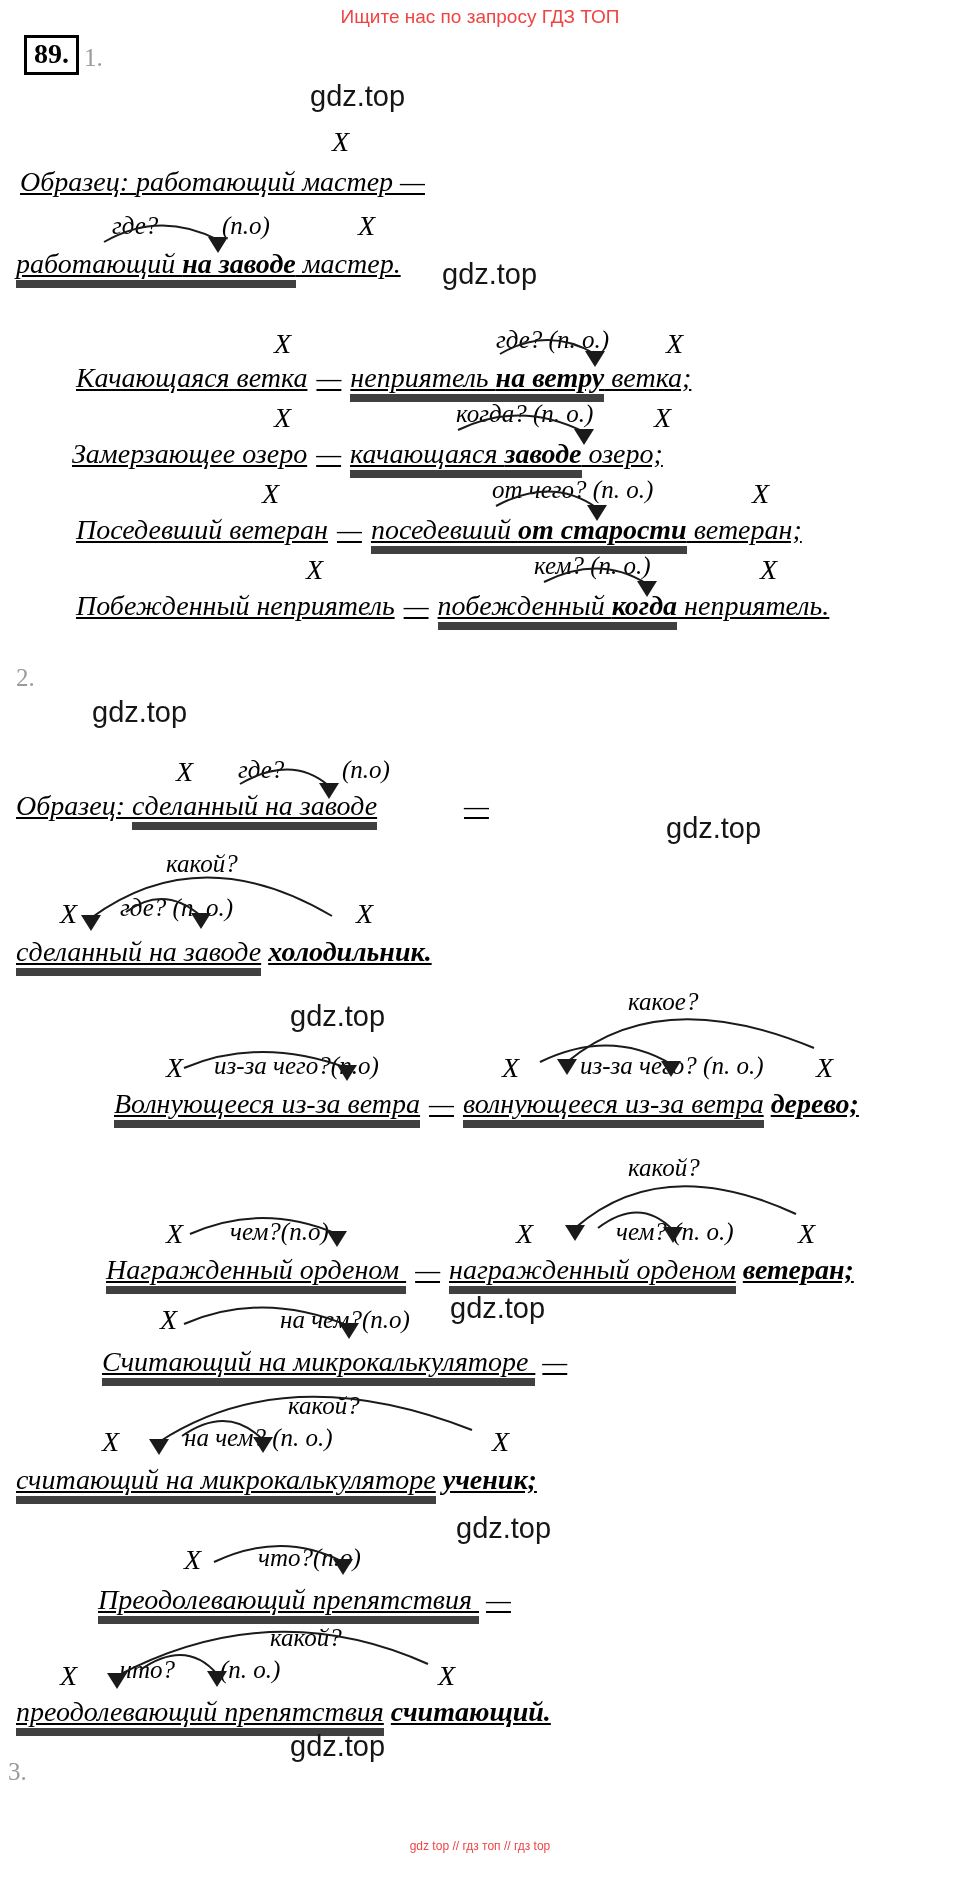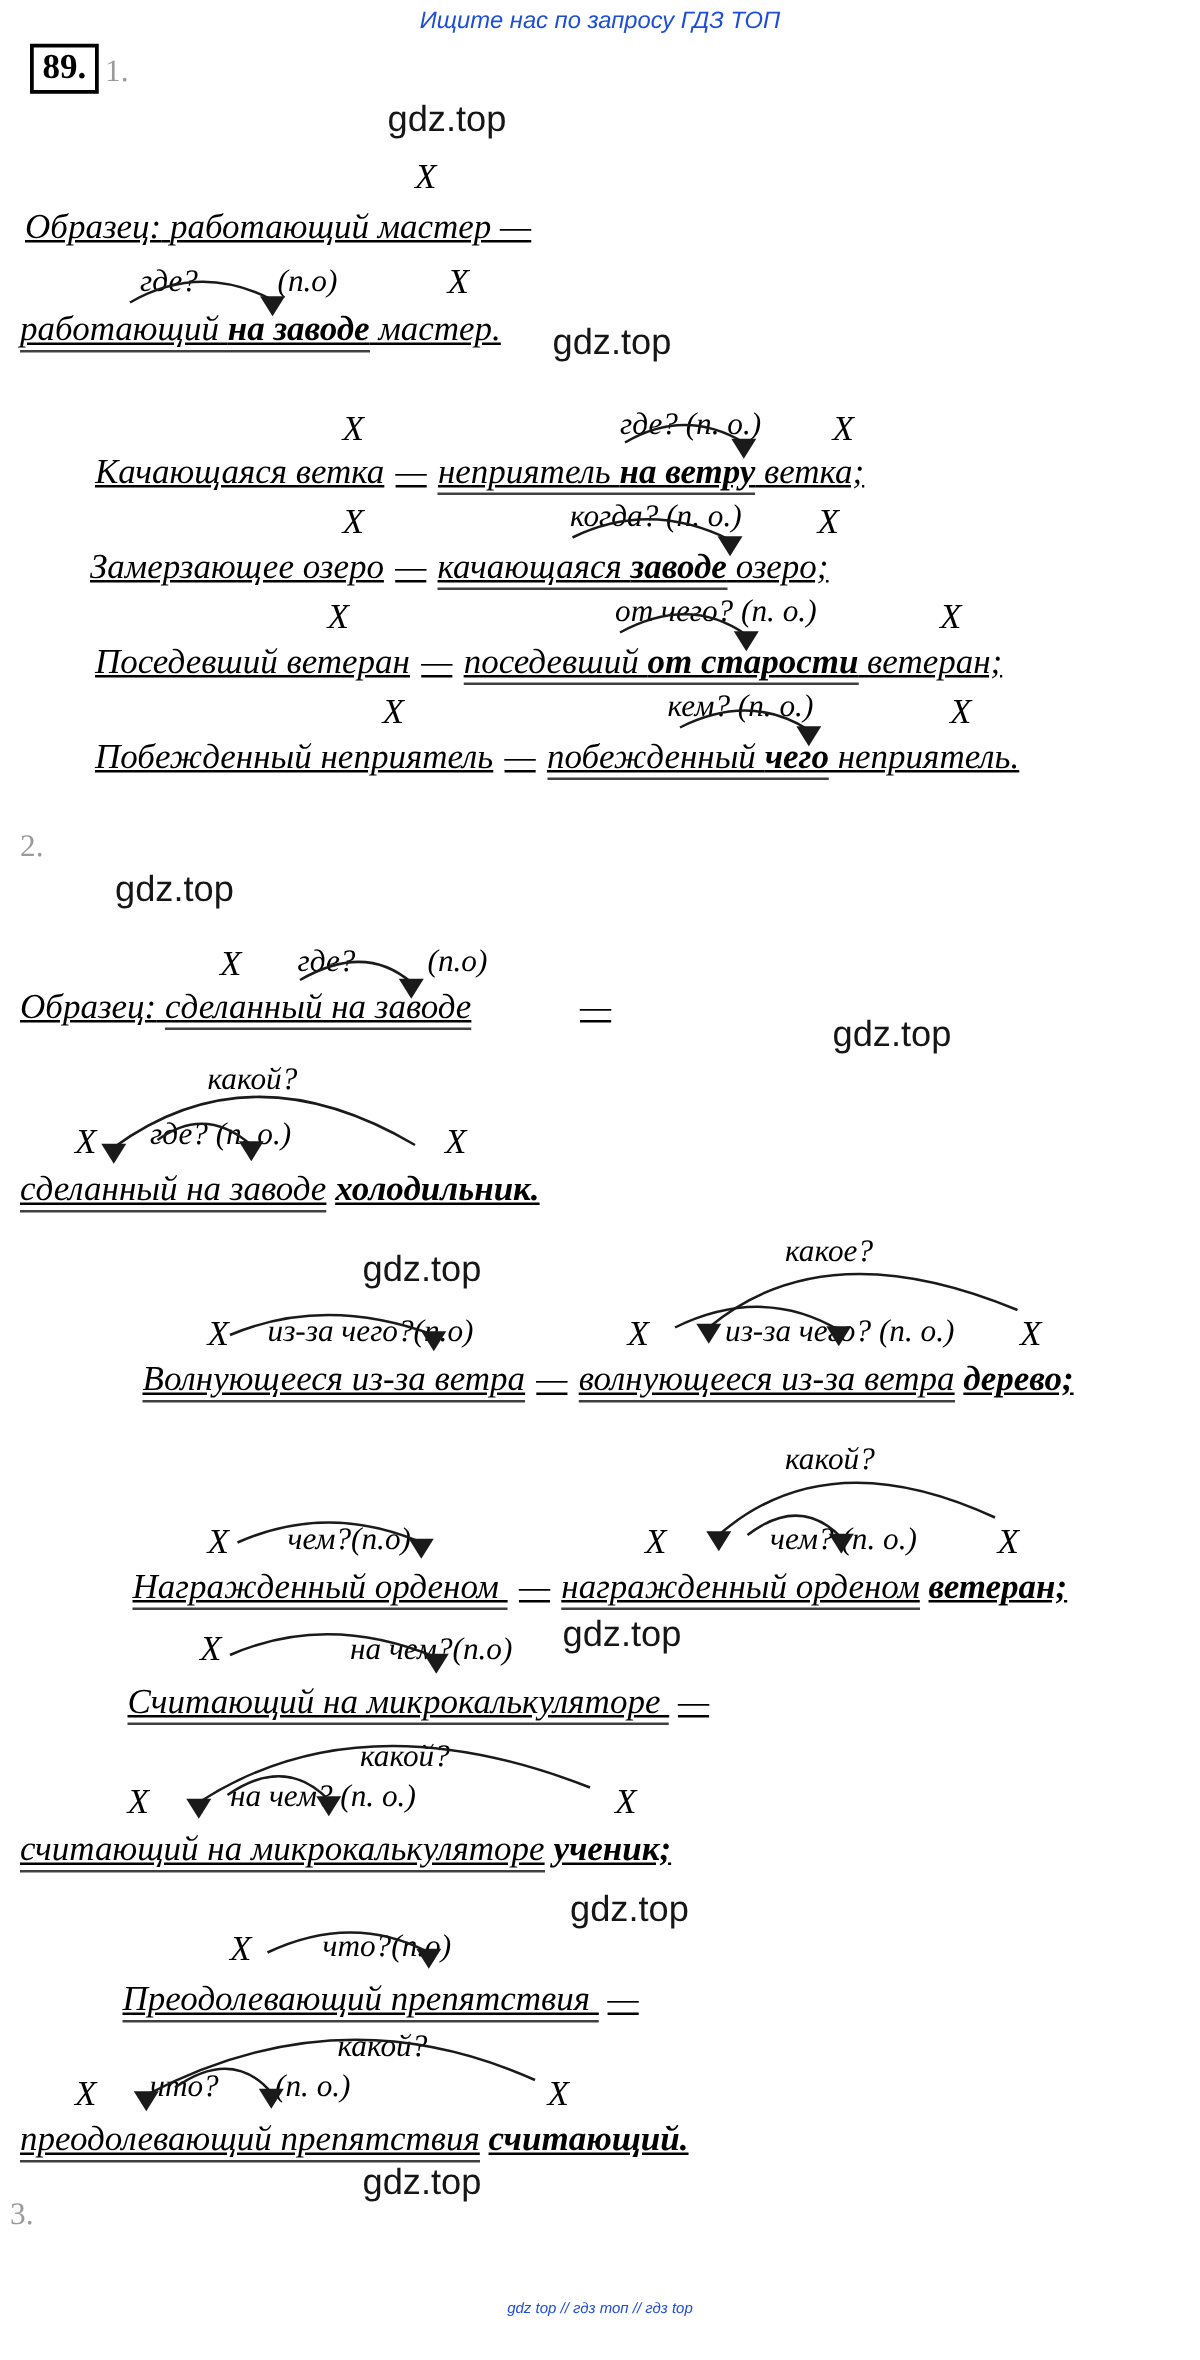--- a/index.html
+++ b/index.html
@@ -7,23 +7,23 @@
   #page {
     position:relative; width:960px; height:1888px; margin:0 auto;
     background:#ffffff; overflow:hidden;
     font-family:"Liberation Serif", serif; color:#000;
   }
   .abs { position:absolute; white-space:nowrap; line-height:1.15; z-index:2; }
   .t  { font-size:28px; font-style:italic;text-decoration:underline; }
   .q  { font-size:25px; font-style:italic; }
   .x  { font-size:28px; font-style:italic; }
   .wm { font-family:"Liberation Sans", sans-serif; font-size:29px; font-style:normal; color:#161616; }
-  .green { color:#1d4ed8; font-family:"Liberation Sans", sans-serif;font-style:italic; }
+  .green { color:#ef4444; font-family:"Liberation Sans", sans-serif; }
   .gray { color:#9a9a9a; font-style:normal; font-size:25px; }
-  .u  { border-bottom:2px solid #404040; padding-bottom:1px; }
+  .u  { border-bottom:8px solid #404040; padding-bottom:1px; }
   .b  { font-weight:bold; }
   .dash { margin:0 9px; }
   .dash2 { margin-left:7px; }
   .center { left:0; width:960px; text-align:center; }
   .box89 {
     border:3px solid #000; font-weight:bold; font-size:28px;
     font-style:normal; padding:0px 7px 3px 7px;
   }
   svg.overlay { position:absolute; left:0; top:0; z-index:5; pointer-events:none; }
   svg.overlay path { fill:none; stroke:#1a1a1a; stroke-width:2; }
@@ -61,21 +61,21 @@
   <span class="abs t" style="left:72px;top:438px"><span>Замерзающее озеро</span><span class="dash">—</span><span class="u"><span>качающаяся </span><span class="b">заводе</span></span><span> озеро;</span></span>
 
   <span class="abs x" style="left:262px;top:478px">X</span>
   <span class="abs q" style="left:492px;top:476px">от чего? (п. о.)</span>
   <span class="abs x" style="left:752px;top:478px">X</span>
   <span class="abs t" style="left:76px;top:514px"><span>Поседевший ветеран</span><span class="dash">—</span><span class="u"><span>поседевший </span><span class="b">от старости</span></span><span> ветеран;</span></span>
 
   <span class="abs x" style="left:306px;top:554px">X</span>
   <span class="abs q" style="left:534px;top:552px">кем? (п. о.)</span>
   <span class="abs x" style="left:760px;top:554px">X</span>
-  <span class="abs t" style="left:76px;top:590px"><span>Побежденный неприятель</span><span class="dash">—</span><span class="u"><span>побежденный </span><span class="b">чего</span></span><span> неприятель.</span></span>
+  <span class="abs t" style="left:76px;top:590px"><span>Побежденный неприятель</span><span class="dash">—</span><span class="u"><span>побежденный </span><span class="b">когда</span></span><span> неприятель.</span></span>
 
   <span class="abs gray" style="left:16px;top:664px">2.</span>
   <span class="abs wm" style="left:92px;top:696px">gdz.top</span>
 
   <span class="abs x" style="left:176px;top:756px">X</span>
   <span class="abs q" style="left:238px;top:756px">где?</span>
   <span class="abs q" style="left:342px;top:756px">(п.о)</span>
   <span class="abs t" style="left:16px;top:790px"><span>Образец:</span>&nbsp;<span class="u">сделанный на заводе</span></span>
   <span class="abs t" style="left:464px;top:790px">—</span>
   <span class="abs wm" style="left:666px;top:812px">gdz.top</span>

